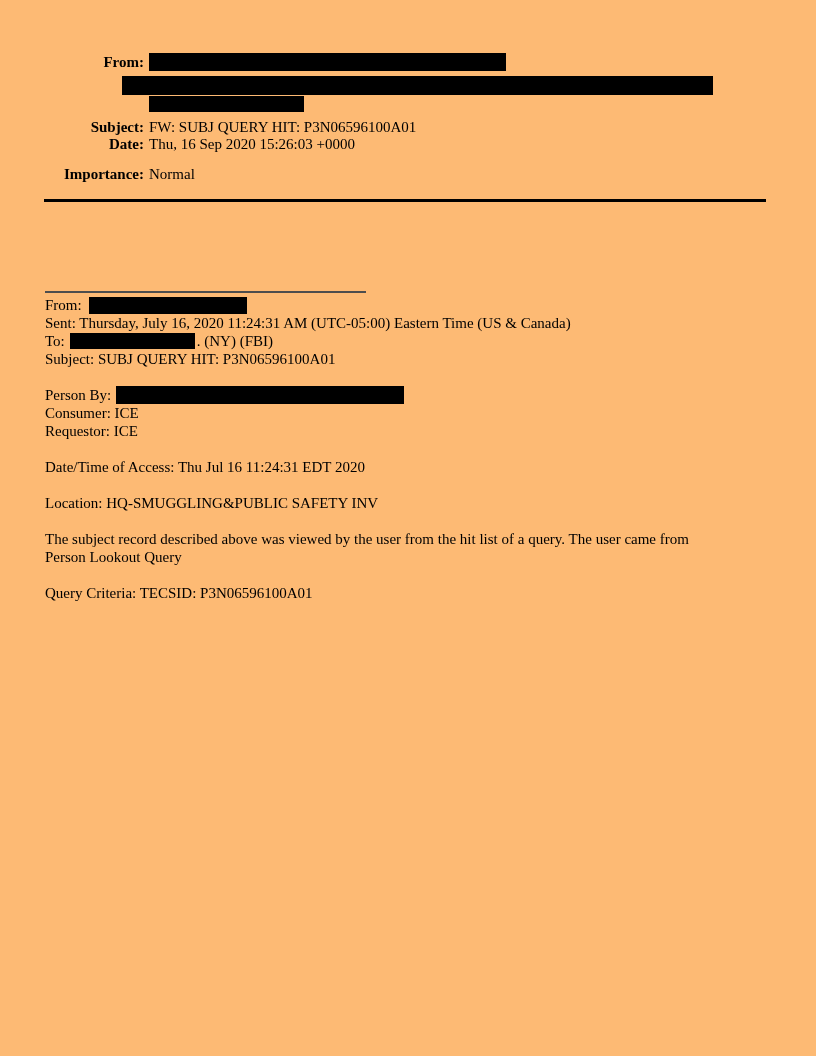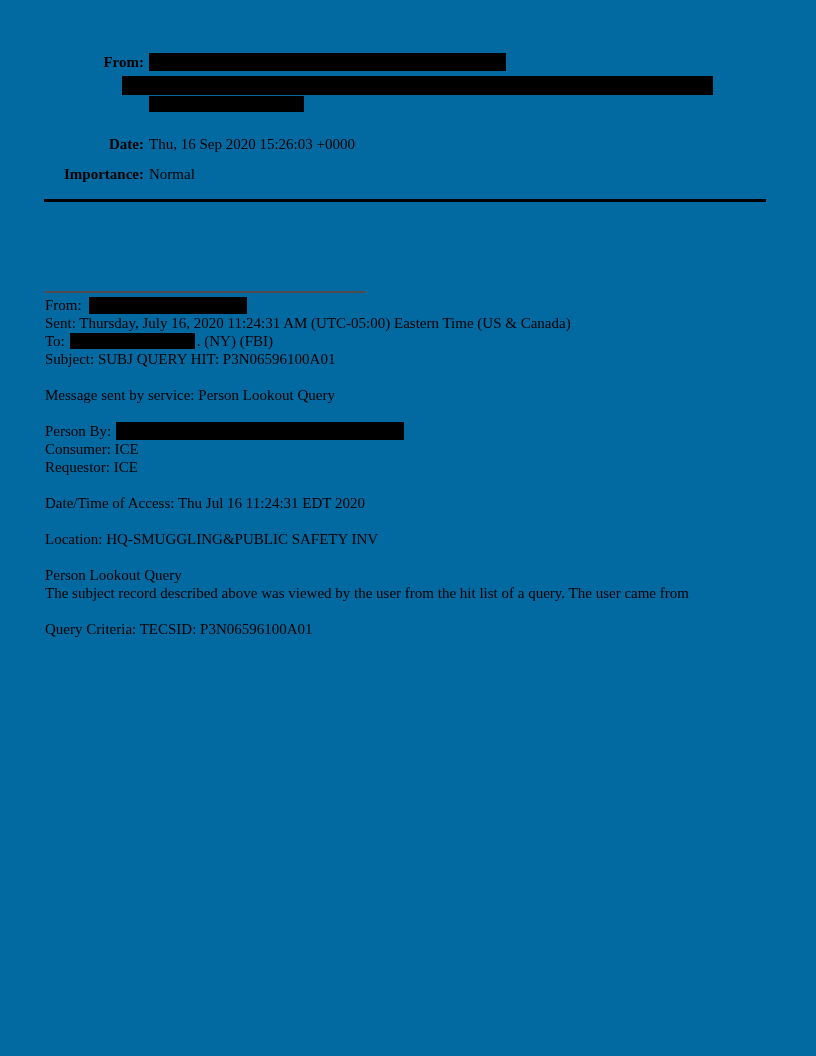--- a/index.html
+++ b/index.html
@@ -2,21 +2,21 @@
 <html><head>
 <meta charset="utf-8">
 <title>Document</title>
 <style>
   * { margin: 0; padding: 0; box-sizing: border-box; }
   html, body { background: #ffffff; }
   .page {
     position: relative;
     width: 816px;
     height: 1056px;
-    background: #0369a1;
+    background: #fdba74;
     font-family: "Liberation Serif", serif;
     font-size: 15px;
     color: #000000;
     overflow: hidden;
   }
 
   
   .email-header {
     position: absolute;
     left: 44px;
@@ -90,20 +90,24 @@
     <div class="hrow" style="top:0">
       <span class="hlabel">From:</span>
       <span class="redaction bar-h1"></span>
     </div>
     <div class="hrow" style="top:23px">
       <span class="redaction bar-h2"></span>
     </div>
     <div class="hrow" style="top:43px">
       <span class="redaction bar-h3"></span>
     </div>
+    <div class="hrow" style="top:65px">
+      <span class="hlabel">Subject:</span>
+      <span class="hvalue">FW: SUBJ QUERY HIT: P3N06596100A01</span>
+    </div>
     <div class="hrow" style="top:82px">
       <span class="hlabel">Date:</span>
       <span class="hvalue">Thu, 16 Sep 2020 15:26:03 +0000</span>
     </div>
     <div class="hrow" style="top:112px">
       <span class="hlabel">Importance:</span>
       <span class="hvalue">Normal</span>
     </div>
   </div>
 
@@ -117,38 +121,37 @@
       <div class="line">
         <span>From:</span><span class="redaction bar-fwd-from"></span>
       </div>
       <div class="line">Sent: Thursday, July 16, 2020 11:24:31 AM (UTC-05:00) Eastern Time (US &amp; Canada)</div>
       <div class="line">
         <span>To:</span><span class="redaction bar-fwd-to"></span><span>. (NY) (FBI)</span>
       </div>
       <div class="line">Subject: SUBJ QUERY HIT: P3N06596100A01</div>
     </div>
 
-    <div class="para line">Message sent by service: Person Lookout Query</div>
 
 
 
     <div class="para">
       <div class="line">
         <span>Person By:</span><span class="redaction bar-query-by"></span>
       </div>
       <div class="line">Consumer: ICE</div>
       <div class="line">Requestor: ICE</div>
     </div>
 
     <div class="para line">Date/Time of Access: Thu Jul 16 11:24:31 EDT 2020</div>
 
     <div class="para line">Location: HQ-SMUGGLING&amp;PUBLIC SAFETY INV</div>
 
     <div class="para">
+      <div class="line">The subject record described above was viewed by the user from the hit list of a query. The user came from</div>
       <div class="line">Person Lookout Query</div>
-      <div class="line">The subject record described above was viewed by the user from the hit list of a query. The user came from</div>
     </div>
 
     <div class="para line">Query Criteria: TECSID: P3N06596100A01</div>
 
   </div>
 
 </div>
 
 </body></html>

